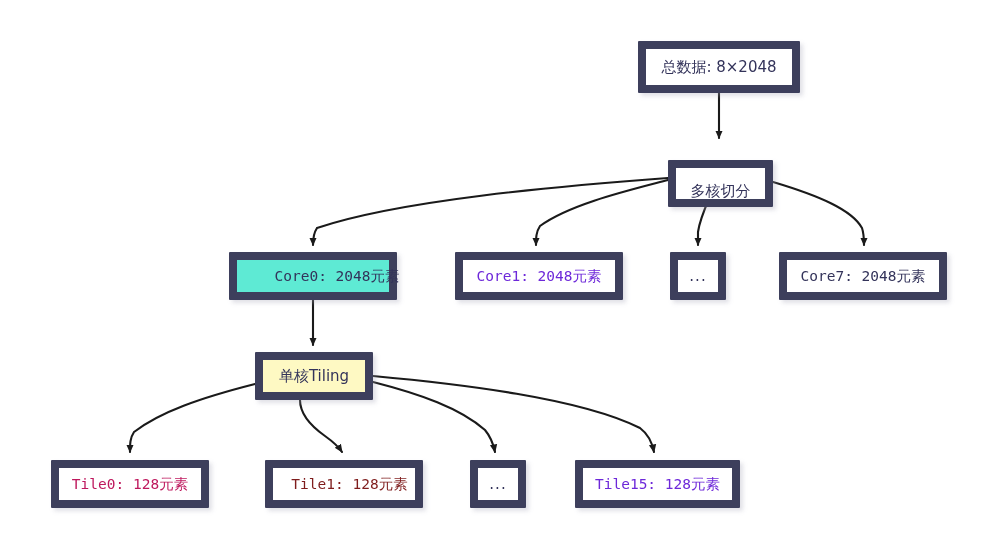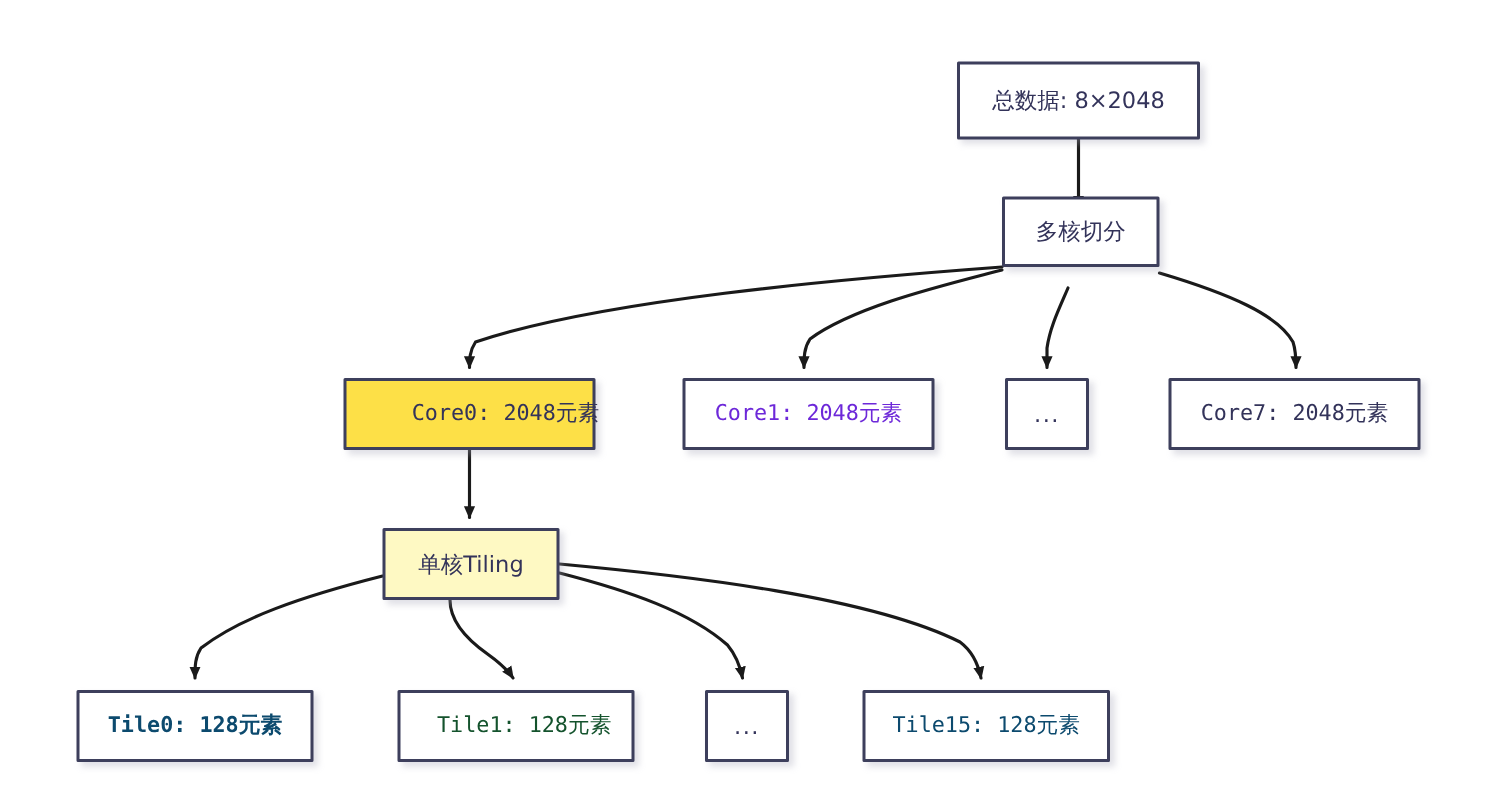--- a/index.html
+++ b/index.html
@@ -20,21 +20,21 @@
     left: 0;
     top: 0;
     width: 1000px;
     height: 541px;
     pointer-events: none;
   }
   .node {
     position: absolute;
     box-sizing: border-box;
     background: #ffffff;
-    border: 2px solid #a16207;
+    border: 8px solid #a16207;
     border-radius: 1px;
     display: flex;
     align-items: center;
     justify-content: center;
     box-shadow: 3px 3px 4px rgba(170,170,185,0.35);
     z-index: 2;
   }
   .node-label {
     font-family: "DejaVu Sans Mono", "DejaVu Sans", monospace;
     font-size: 14.5px;
@@ -75,45 +75,45 @@
         <path d="M 300,400 C 300,412 308,424 325,436 C 332,441 338,446 342,452" marker-end="url(#arrowhead)" stroke="#1a1a1a"></path>
         <path d="M 373,382 C 420,394 460,408 485,430 C 490,436 493,442 495,452" marker-end="url(#arrowhead)" stroke="#1a1a1a"></path>
         <path d="M 373,376 C 460,384 580,398 640,428 C 648,434 652,442 654,452" marker-end="url(#arrowhead)" stroke="#1a1a1a"></path>
       </g>
   </svg>
 
   <div id="node-layer">
       <div class="node" style="left: 638px; top: 41px; width: 162px; height: 52px; border-color: rgb(61, 63, 92); background: rgb(255, 255, 255);">
         <span class="node-label cjk" style="color: rgb(51, 51, 90);">总数据: 8×2048</span>
       </div>
-      <div class="node" style="left: 668px; top: 131px; width: 105px; height: 47px; border-color: rgb(61, 63, 92); background: rgb(255, 255, 255);">
+      <div class="node" style="left: 668px; top: 160px; width: 105px; height: 47px; border-color: rgb(61, 63, 92); background: rgb(255, 255, 255); align-items: flex-end;">
         <span class="node-label cjk" style="color: rgb(51, 51, 90);">多核切分</span>
       </div>
-      <div class="node" style="left: 229px; top: 252px; width: 168px; height: 48px; border-color: rgb(61, 63, 92); background: #fde047; padding-left: 48px;">
+      <div class="node" style="left: 229px; top: 252px; width: 168px; height: 48px; border-color: rgb(61, 63, 92); background: #5eead4; padding-left: 48px;">
         <span class="node-label" style="color: rgb(51, 51, 90);">Core0: 2048元素</span>
       </div>
       <div class="node" style="left: 455px; top: 252px; width: 168px; height: 48px; border-color: rgb(61, 63, 92); background: rgb(255, 255, 255);">
         <span class="node-label" style="color: #6d28d9;">Core1: 2048元素</span>
       </div>
       <div class="node" style="left: 670px; top: 252px; width: 56px; height: 48px; border-color: rgb(61, 63, 92); background: rgb(255, 255, 255);">
         <span class="node-label ellipsis" style="color: rgb(51, 51, 90);">...</span>
       </div>
       <div class="node" style="left: 779px; top: 252px; width: 168px; height: 48px; border-color: rgb(61, 63, 92); background: rgb(255, 255, 255);">
         <span class="node-label" style="color: rgb(51, 51, 90);">Core7: 2048元素</span>
       </div>
       <div class="node" style="left: 255px; top: 352px; width: 118px; height: 48px; border-color: rgb(61, 63, 92); background: #fef9c3;">
         <span class="node-label cjk" style="color: rgb(51, 51, 90);">单核Tiling</span>
       </div>
       <div class="node" style="left: 51px; top: 460px; width: 158px; height: 48px; border-color: rgb(61, 63, 92); background: rgb(255, 255, 255);">
-        <span class="node-label" style="color: #0c4a6e; font-weight: bold;">Tile0: 128元素</span>
+        <span class="node-label" style="color: #be185d;">Tile0: 128元素</span>
       </div>
       <div class="node" style="left: 265px; top: 460px; width: 158px; height: 48px; border-color: rgb(61, 63, 92); background: rgb(255, 255, 255);">
-        <span class="node-label" style="color: #14532d; margin-left: 11px;">Tile1: 128元素</span>
+        <span class="node-label" style="color: #7f1d1d; margin-left: 11px;">Tile1: 128元素</span>
       </div>
       <div class="node" style="left: 470px; top: 460px; width: 56px; height: 48px; border-color: rgb(61, 63, 92); background: rgb(255, 255, 255);">
         <span class="node-label ellipsis" style="color: rgb(51, 51, 90);">...</span>
       </div>
       <div class="node" style="left: 575px; top: 460px; width: 165px; height: 48px; border-color: rgb(61, 63, 92); background: rgb(255, 255, 255);">
-        <span class="node-label" style="color: #0c4a6e;">Tile15: 128元素</span>
+        <span class="node-label" style="color: #6d28d9;">Tile15: 128元素</span>
       </div>
     </div>
 
 </div>
 
 </body></html>

